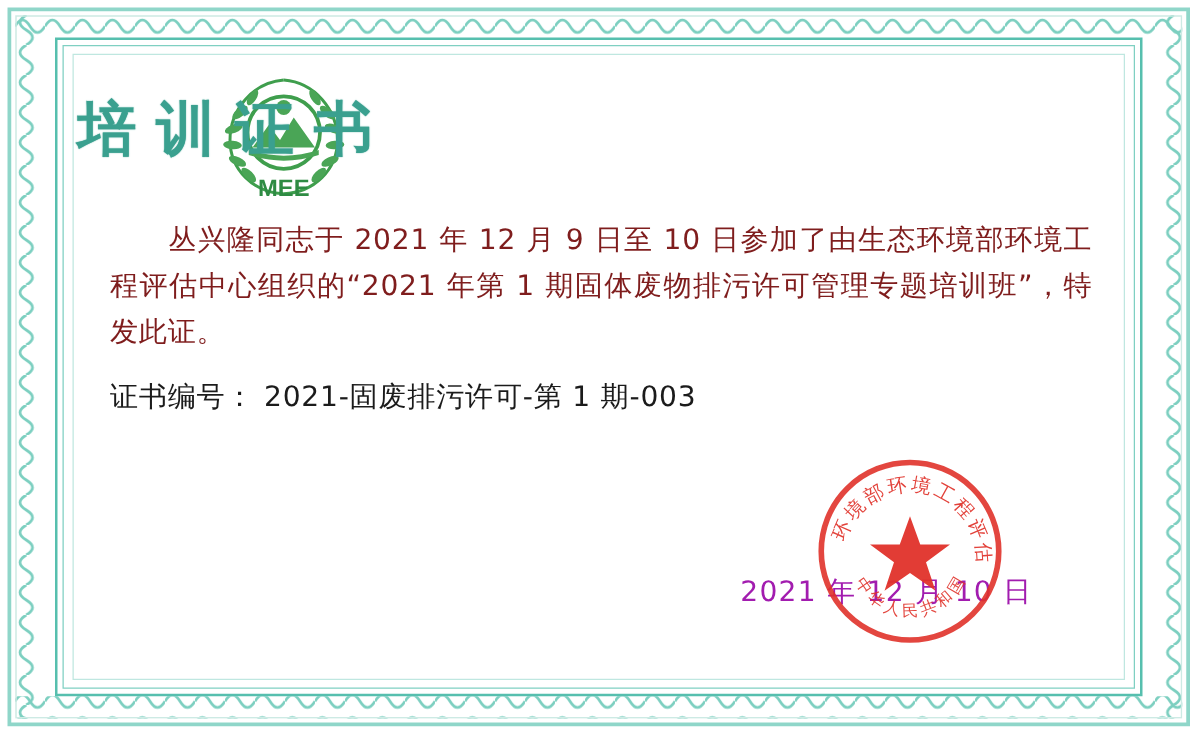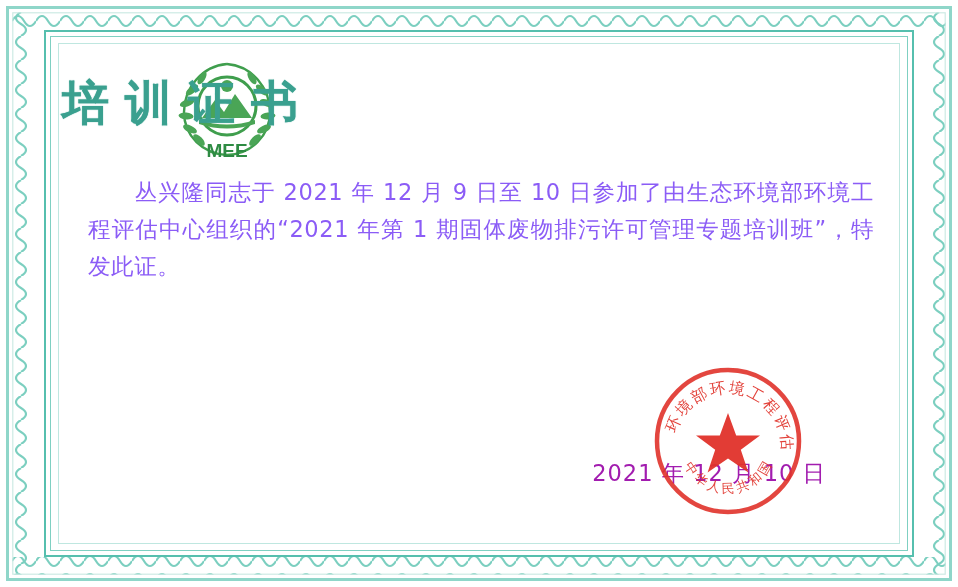--- a/index.html
+++ b/index.html
@@ -111,21 +111,21 @@
     color: #3aa08f;
     font-family: "DejaVu Sans", sans-serif;
     text-shadow: 0 0 1px #3aa08f;
   }
 
   
   .body-text {
     margin: 8px 22px 16px 26px;
     font-size: 22.5px;
     line-height: 37px;
-    color: #8b5cf6;
+    color: #7f1d1d;
     text-align: justify;
     letter-spacing: 0.6px;
     font-family: "DejaVu Sans", sans-serif;
   }
   .body-text .indent { display: inline-block; width: 46px; }
 
   .field {
     margin: 18px 22px 0 26px;
     font-size: 22.5px;
     line-height: 34px;
@@ -220,20 +220,24 @@
 
       <div class="title">培训证书</div>
 
     </div>
 
     <div class="body-text">
       <span class="indent"></span><span>丛兴隆同志于 2021 年 12 月 9 日至 10 日参加了由生态环境部环境工程评估中心组织的“2021 年第 1 期固体废物排污许可管理专题培训班”，特发此证。</span>
     </div>
 
 
+    <div class="field second">
+      <span>证书编号：</span>
+      <span>2021-固废排污许可-第 1 期-003</span>
+    </div>
 
     <div class="date-line">2021 年 12 月 10 日</div>
 
     <div class="seal">
       <svg viewBox="0 0 152 152" aria-hidden="true">
         <circle cx="76" cy="76" r="71" fill="none" stroke="#e0322a" stroke-width="4.5" opacity="0.9"></circle>
         <path id="sealTopArc" d="M 22 82 A 54 54 0 0 1 130 82" fill="none"></path>
         <path id="sealBotArc" d="M 28 80 A 48 48 0 0 0 124 80" fill="none"></path>
         <text font-size="15.5" fill="#e0322a" font-family="DejaVu Sans, sans-serif" letter-spacing="2.4" opacity="0.92">
           <textPath href="#sealTopArc" startOffset="8%">环境部环境工程评估中</textPath>

